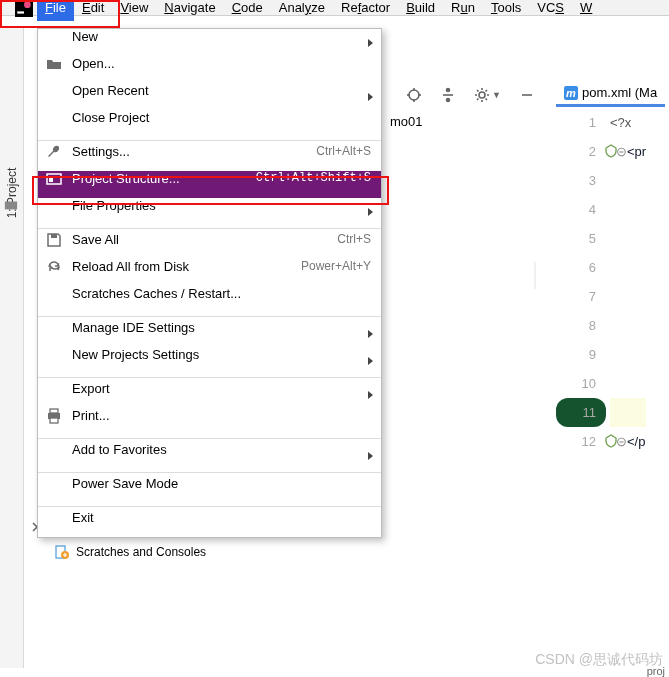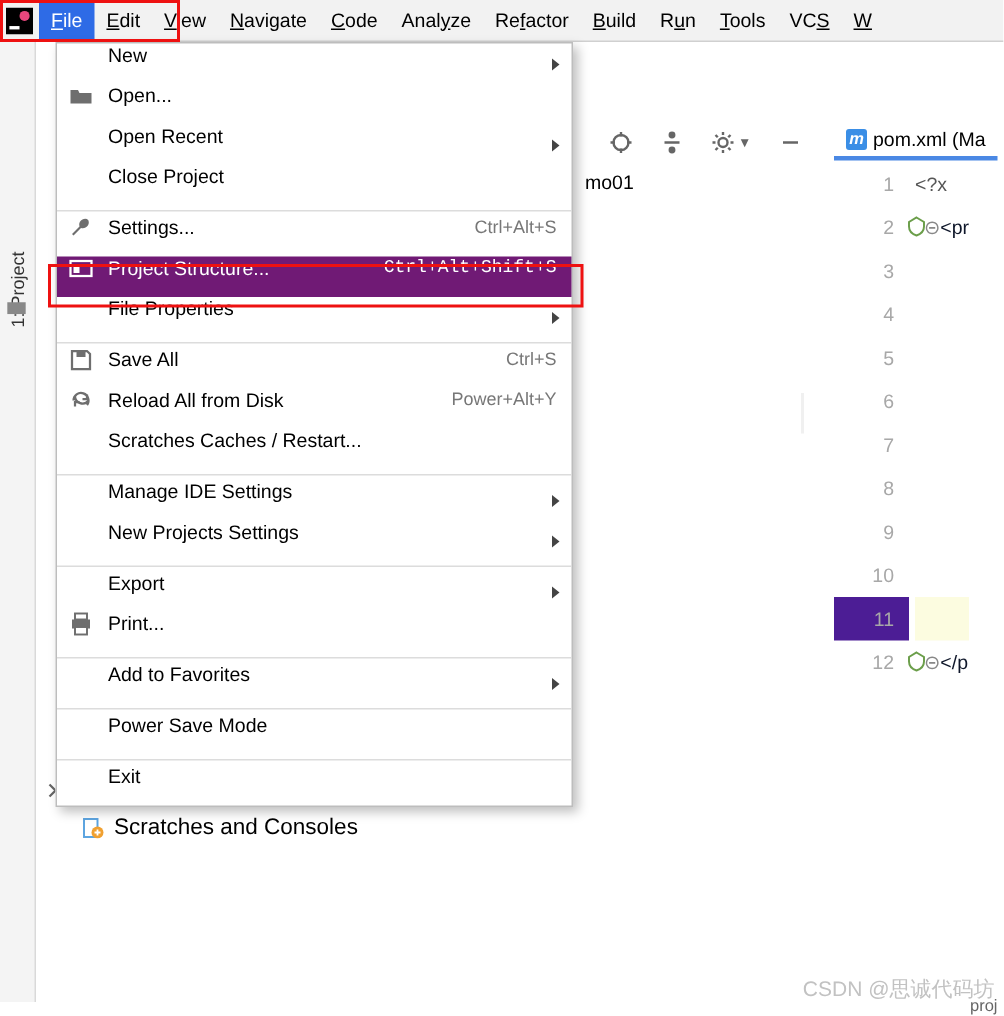--- a/index.html
+++ b/index.html
@@ -1,54 +1,54 @@
 <!DOCTYPE html>
 <html><head>
 <meta charset="utf-8">
 <style>
 * { margin:0; padding:0; box-sizing:border-box; font-family:"Segoe UI",Arial,sans-serif; }
 html,body { width:669px; height:677px; overflow:hidden; background:#fff; color:#000; font-size:13px; }
-.menubar { height:28px; display:flex; align-items:center; background:#f2f2f2; border-bottom:1px solid #d0d0d0; padding-left:2px; position:relative; z-index:5;}
+.menubar { height:16px; display:flex; align-items:center; background:#f2f2f2; border-bottom:1px solid #d0d0d0; padding-left:13px; position:relative; z-index:5;}
 .menubar .appicon { width:18px; height:18px; margin:0 4px 0 2px; }
 .menubar .mitem { padding:0 8px; line-height:26px; cursor:default; }
 .menubar .mitem.sel { background:#2e6be6; color:#fff; }
 .menubar .u { text-decoration:underline; }
 .redbox-top { position:absolute; left:0; top:0; width:120px; height:28px; border:2px solid #e11; pointer-events:none; z-index:60; }
 .sidebar { position:absolute; left:0; top:28px; width:24px; height:640px; background:#f4f4f4; border-right:1px solid #d9d9d9; }
 .sidebar .rot { position:absolute; top:120px; left:0; width:24px; height:90px; display:flex; align-items:center; justify-content:center; transform:rotate(-90deg); transform-origin:center; white-space:nowrap; font-size:12px; color:#333;}
 .sidebar .icn { position:absolute; top:170px; left:4px; width:14px; height:14px; fill:#888;}
 .ma { position:absolute; left:26px; top:31px; font-size:13px; font-weight:bold; color:#000;}
 .bgpanel { position:absolute; left:24px; top:28px; width:510px; height:640px; background:#fff;}
 .mo01 { position:absolute; left:390px; top:114px; font-size:13px; color:#000;}
 .toolbar-right { position:absolute; left:406px; top:82px; height:26px; display:flex; align-items:center; gap:18px;}
 .toolbar-right .ic { width:16px; height:16px; stroke:#666; fill:none; stroke-width:1.6;}
 .tabbar { position:absolute; left:556px; top:80px; height:28px; display:flex; align-items:center;}
 .tab { display:flex; align-items:center; gap:4px; padding:0 8px; height:26px; border-bottom:3px solid #4a88e4; font-size:13px;}
 .tab .micon { width:14px; height:14px; background:#3a8ee6; color:#fff; font-style:italic; font-weight:bold; display:flex; align-items:center; justify-content:center; font-size:11px; border-radius:2px;}
 .gutter { position:absolute; left:556px; top:108px; width:50px; }
 .gutter .ln { height:29px; line-height:29px; text-align:right; padding-right:10px; color:#a8a8a8; font-size:13px; position:relative;}
-.gutter .ln.cur { background:#4c1d95;}
+.gutter .ln.cur { background:#14532d;border-radius:12px;}
 .gutmark { position:absolute; right:-12px; top:7px; width:14px; height:14px;}
 .code { position:absolute; left:610px; top:108px; }
 .code .cl { height:29px; line-height:29px; font-family:Consolas,monospace; font-size:13px; white-space:pre;}
 .code .cl.cur { background:#fcfce0;}
 .code .t1 { color:#555;}
 .code .t2 { color:#0f172a;}
 .popup { position:absolute; left:37px; top:28px; width:345px; background:#fff; border:1px solid #bdbdbd; box-shadow:3px 3px 7px rgba(0,0,0,.25); z-index:50;}
 .row { display:flex; height:27px; padding:0 10px 0 8px; cursor:default; position:relative;}
 .row.sel { background:#701a75; color:#fff;}
 .row .ricon { width:16px; height:16px; margin-right:10px; flex:0 0 16px; display:flex; align-items:center; justify-content:center;}
 .row .rlabel { flex:1 1 auto; }
 .row .shortcut { color:#777; font-size:12px;}
 .row.sel .shortcut { color:#fff;font-family:Liberation Mono, monospace;}
 .row .sub { position:absolute; right:8px; top:10px; width:0; height:0; border-top:4px solid transparent; border-bottom:4px solid transparent; border-left:5px solid #444;}
 .sep { height:1px; background:#dcdcdc; margin:3px 0;}
 .redbox-item { position:absolute; left:32px; top:176px; width:357px; height:29px; border:2px solid #e11; z-index:55; pointer-events:none;}
 .projtree { position:absolute; left:30px; top:514px; width:300px;}
-.projtree .trow { display:flex; align-items:center; height:25px; gap:6px; font-size:15px;}
+.projtree .trow { display:flex; align-items:center; height:25px; gap:6px; font-size:12px;}
 .projtree .indent { width:18px;}
 .projtree .chev { width:10px; height:10px; }
 .watermark { position:absolute; right:6px; bottom:8px; color:#c2c2c2; font-size:14px; z-index:2;}
 .hlbar { position:absolute; left:24px; width:512px; height:27px; background:#f0f0f0;}
 svg { display:block;}
 </style>
 </head>
 <body>
 
 <div class="hlbar" style="top:262px"></div>

